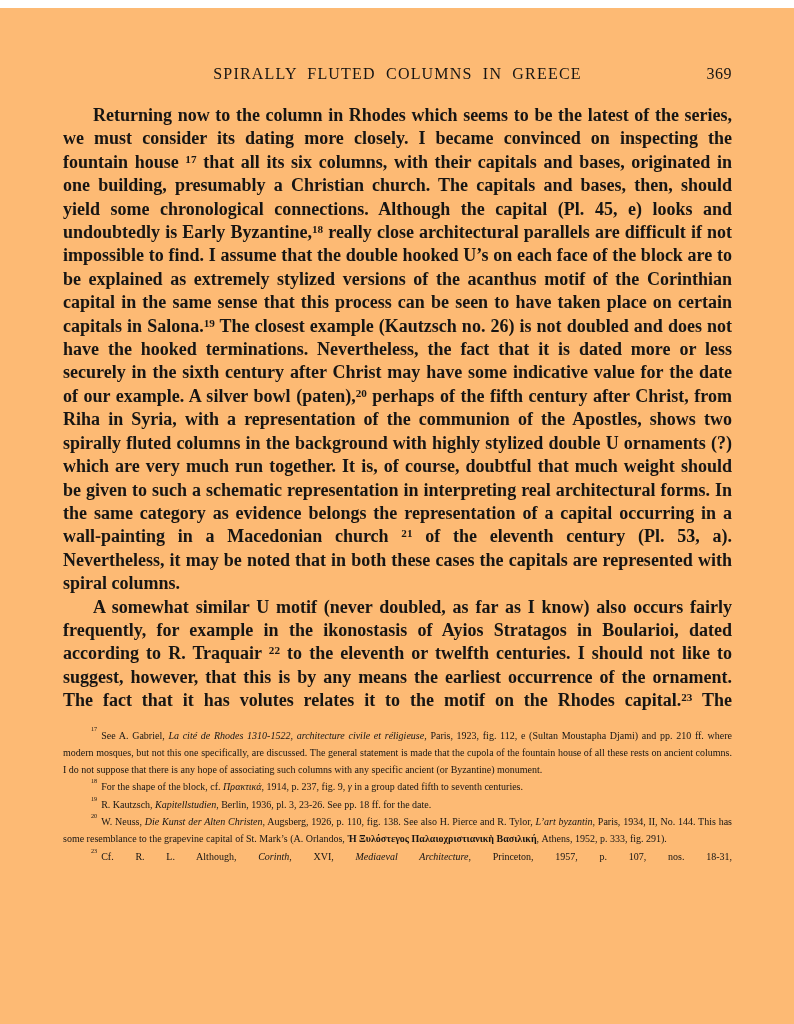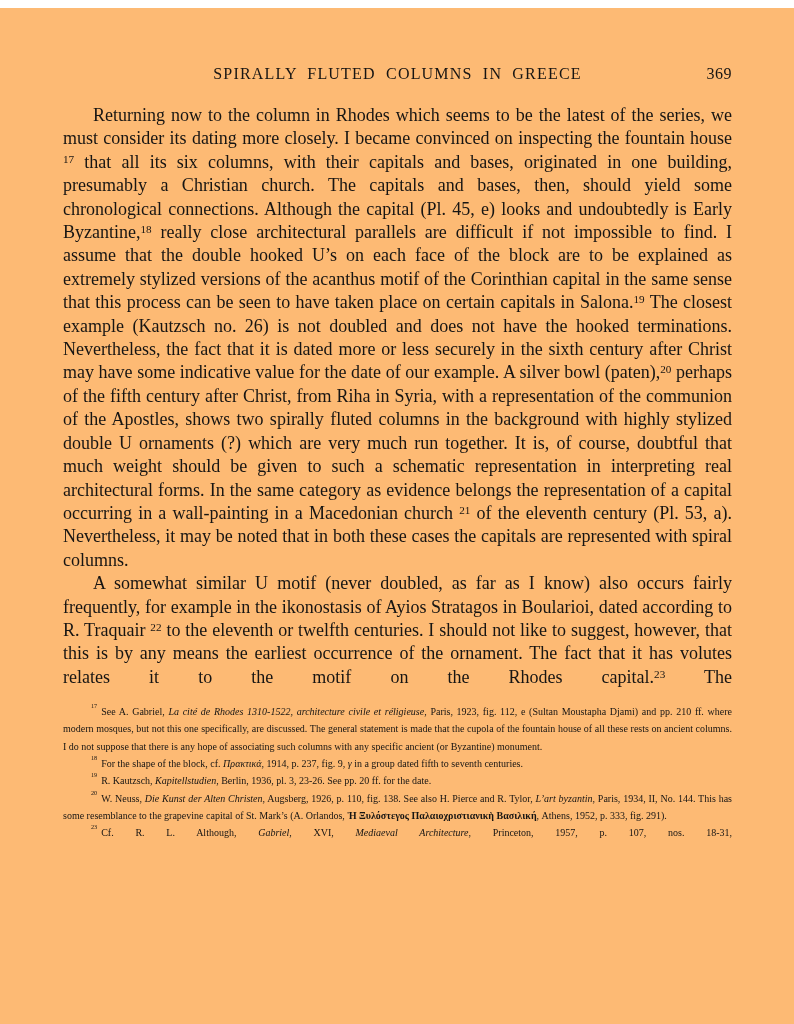--- a/index.html
+++ b/index.html
@@ -33,20 +33,21 @@
     right: 0;
     top: 0;
     letter-spacing: 0.5px;
     word-spacing: normal;
   }
   .body-text {
     margin-top: 21px;
     font-size: 18px;
     line-height: 23.4px;
     text-align: justify;
+    font-weight: bold;
   }
   .para {
     margin: 0;
     text-indent: 30px;
   }
   .para.continues { text-align-last: justify; }
   .footnotes {
     margin-top: 14px;
     font-size: 10px;
     line-height: 17.3px;
@@ -80,19 +81,19 @@
     </div>
 
     <div class="body-text">
       <p class="para"><span>Returning now to the column in Rhodes which seems to be the latest of the series, we must consider its dating more closely. I became convinced on inspecting the fountain house </span><span class="seg-sup">17</span><span> that all its six columns, with their capitals and bases, originated in one building, presumably a Christian church. The capitals and bases, then, should yield some chronological connections. Although the capital (Pl. 45, e) looks and undoubtedly is Early Byzantine,</span><span class="seg-sup">18</span><span> really close architectural parallels are difficult if not impossible to find. I assume that the double hooked U’s on each face of the block are to be explained as extremely stylized versions of the acanthus motif of the Corinthian capital in the same sense that this process can be seen to have taken place on certain capitals in Salona.</span><span class="seg-sup">19</span><span> The closest example (Kautzsch no. 26) is not doubled and does not have the hooked terminations. Nevertheless, the fact that it is dated more or less securely in the sixth century after Christ may have some indicative value for the date of our example. A silver bowl (paten),</span><span class="seg-sup">20</span><span> perhaps of the fifth century after Christ, from Riha in Syria, with a representation of the communion of the Apostles, shows two spirally fluted columns in the background with highly stylized double U ornaments (?) which are very much run together. It is, of course, doubtful that much weight should be given to such a schematic representation in interpreting real architectural forms. In the same category as evidence belongs the representation of a capital occurring in a wall-painting in a Macedonian church </span><span class="seg-sup">21</span><span> of the eleventh century (Pl. 53, a). Nevertheless, it may be noted that in both these cases the capitals are represented with spiral columns.</span></p>
       <p class="para continues"><span>A somewhat similar U motif (never doubled, as far as I know) also occurs fairly frequently, for example in the ikonostasis of Ayios Stratagos in Boularioi, dated according to R. Traquair </span><span class="seg-sup">22</span><span> to the eleventh or twelfth centuries. I should not like to suggest, however, that this is by any means the earliest occurrence of the ornament. The fact that it has volutes relates it to the motif on the Rhodes capital.</span><span class="seg-sup">23</span><span> The</span></p>
     </div>
 
     <div class="footnotes">
       <p class="footnote"><sup class="fn-marker">17</sup><span><span>See A. Gabriel, </span><span class="seg-italic">La cité de Rhodes 1310-1522, architecture civile et réligieuse</span><span>, Paris, 1923, fig. 112, e (Sultan Moustapha Djami) and pp. 210 ff. where modern mosques, but not this one specifically, are discussed. The general statement is made that the cupola of the fountain house of all these rests on ancient columns. I do not suppose that there is any hope of associating such columns with any specific ancient (or Byzantine) monument.</span></span></p>
       <p class="footnote"><sup class="fn-marker">18</sup><span><span>For the shape of the block, cf. </span><span class="seg-italic">Πρακτικά</span><span>, 1914, p. 237, fig. 9, </span><span class="seg-italic">γ</span><span> in a group dated fifth to seventh centuries.</span></span></p>
-      <p class="footnote"><sup class="fn-marker">19</sup><span><span>R. Kautzsch, </span><span class="seg-italic">Kapitellstudien</span><span>, Berlin, 1936, pl. 3, 23-26. See pp. 20 ff. for the date.</span></span></p>
+      <p class="footnote"><sup class="fn-marker">19</sup><span><span>R. Kautzsch, </span><span class="seg-italic">Kapitellstudien</span><span>, Berlin, 1936, pl. 3, 23-26. See pp. 18 ff. for the date.</span></span></p>
       <p class="footnote"><sup class="fn-marker">20</sup><span><span>W. Neuss, </span><span class="seg-italic">Die Kunst der Alten Christen</span><span>, Augsberg, 1926, p. 110, fig. 138. See also H. Pierce and R. Tylor, </span><span class="seg-italic">L’art byzantin</span><span>, Paris, 1934, II, No. 144. This has some resemblance to the grapevine capital of St. Mark’s (A. Orlandos, </span><span class="seg-greek">Ἡ Ξυλόστεγος Παλαιοχριστιανικὴ Βασιλική</span><span>, Athens, 1952, p. 333, fig. 291).</span></span></p>
-      <p class="footnote continues"><sup class="fn-marker">23</sup><span><span>Cf. R. L. Although, </span><span class="seg-italic">Gabriel</span><span>, XVI, </span><span class="seg-italic">Mediaeval Architecture</span><span>, Princeton, 1957, p. 107, nos. 18-31,</span></span></p>
+      <p class="footnote continues"><sup class="fn-marker">23</sup><span><span>Cf. R. L. Although, </span><span class="seg-italic">Corinth</span><span>, XVI, </span><span class="seg-italic">Mediaeval Architecture</span><span>, Princeton, 1957, p. 107, nos. 18-31,</span></span></p>
     </div>
 
   </div>
 </div>
 
 </body></html>

